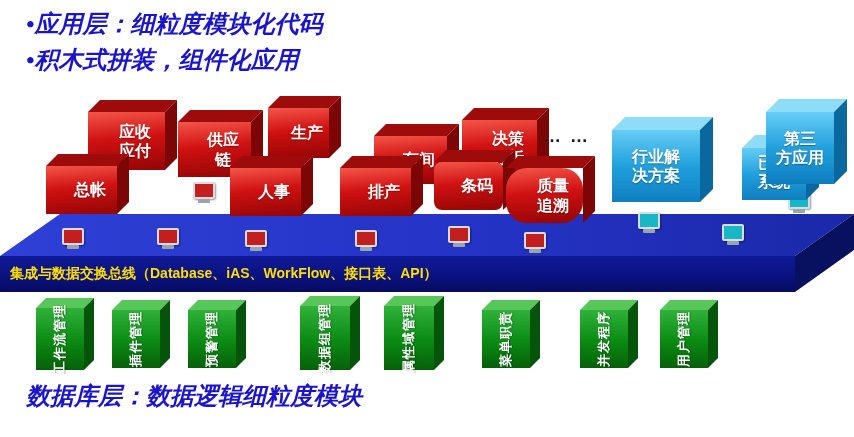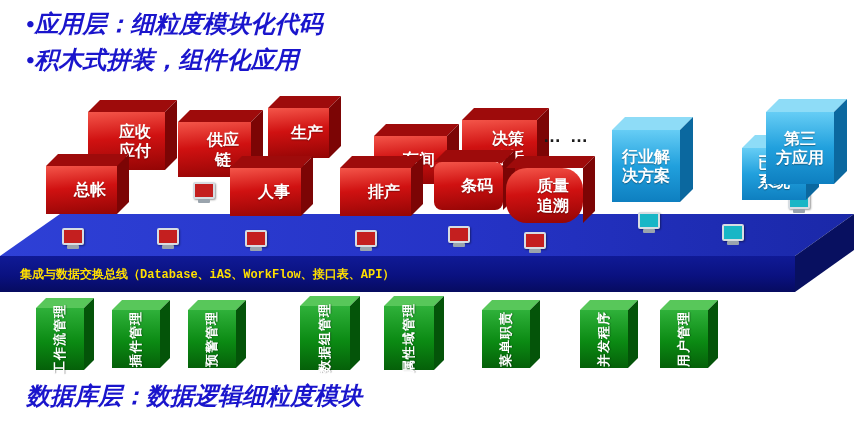--- a/index.html
+++ b/index.html
@@ -52,22 +52,22 @@
     position:absolute; left:0; top:214px; width:854px; height:42px; z-index:1;
     background:linear-gradient(90deg,#2e40d6 0%,#2533c6 55%,#1a28a8 100%);
     clip-path:polygon(60px 0, 100% 0, 795px 100%, 0 100%);
   }
   .platform-front {
     position:absolute; left:0; top:256px; width:795px; height:36px; z-index:2;
     background:linear-gradient(180deg,#101a96 0%,#0a1180 55%,#060b60 100%);
     display:flex; align-items:center;
   }
   .platform-front span {
-    color:#ffdf00; font-weight:bold; font-size:12px;
-    padding-left:20px; white-space:nowrap;font-family:Liberation Mono, monospace;
+    color:#ffdf00; font-weight:bold; font-size:14px;
+    padding-left:10px; white-space:nowrap;
   }
   .platform-side {
     position:absolute; left:795px; top:214px; width:59px; height:78px; z-index:2;
     background:#081060;
     clip-path:polygon(0 42px, 100% 0, 100% 36px, 0 78px);
   }
   
   .monitor {
     position:absolute; width:18px; height:13px; z-index:3;
     border:2px solid #d7dde2; border-radius:2px;
@@ -141,21 +141,21 @@
     <span class="lbl">排产</span>
   </div>
   <div class="cube red" style="left:434px; top:162px; width:52px; height:48px;border-radius:8px;">
     <span class="lbl">条码</span>
   </div>
   <div class="cube red" style="left:506px; top:168px; width:60px; height:55px;border-radius:21px;">
     <span class="lbl">质量
 追溯</span>
   </div>
 
-  <div class="cube blue" style="left:612px; top:130px; width:68px; height:72px;">
+  <div class="cube blue" style="left:612px; top:130px; width:88px; height:72px;">
     <span class="lbl">行业解
 决方案</span>
   </div>
   <div class="cube blue" style="left:742px; top:148px; width:64px; height:52px;font-family:Liberation Mono, monospace;">
     <span class="lbl">已有
 系统</span>
   </div>
   <div class="cube blue" style="left:766px; top:112px; width:68px; height:72px;">
     <span class="lbl">第三
 方应用</span>

